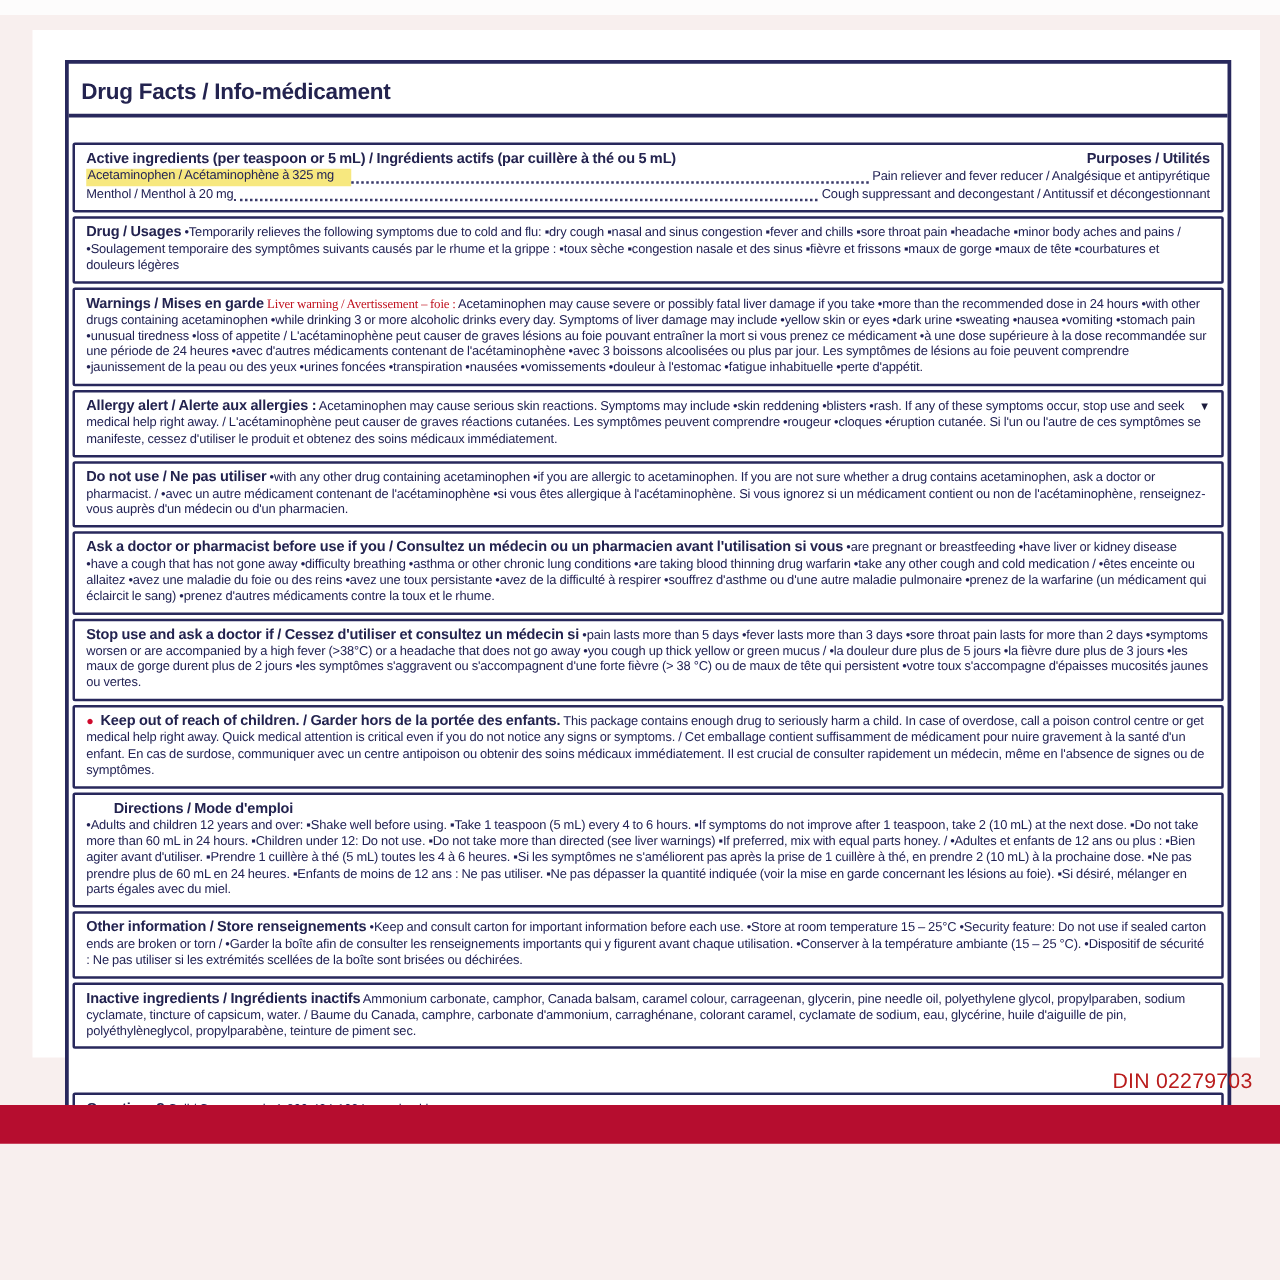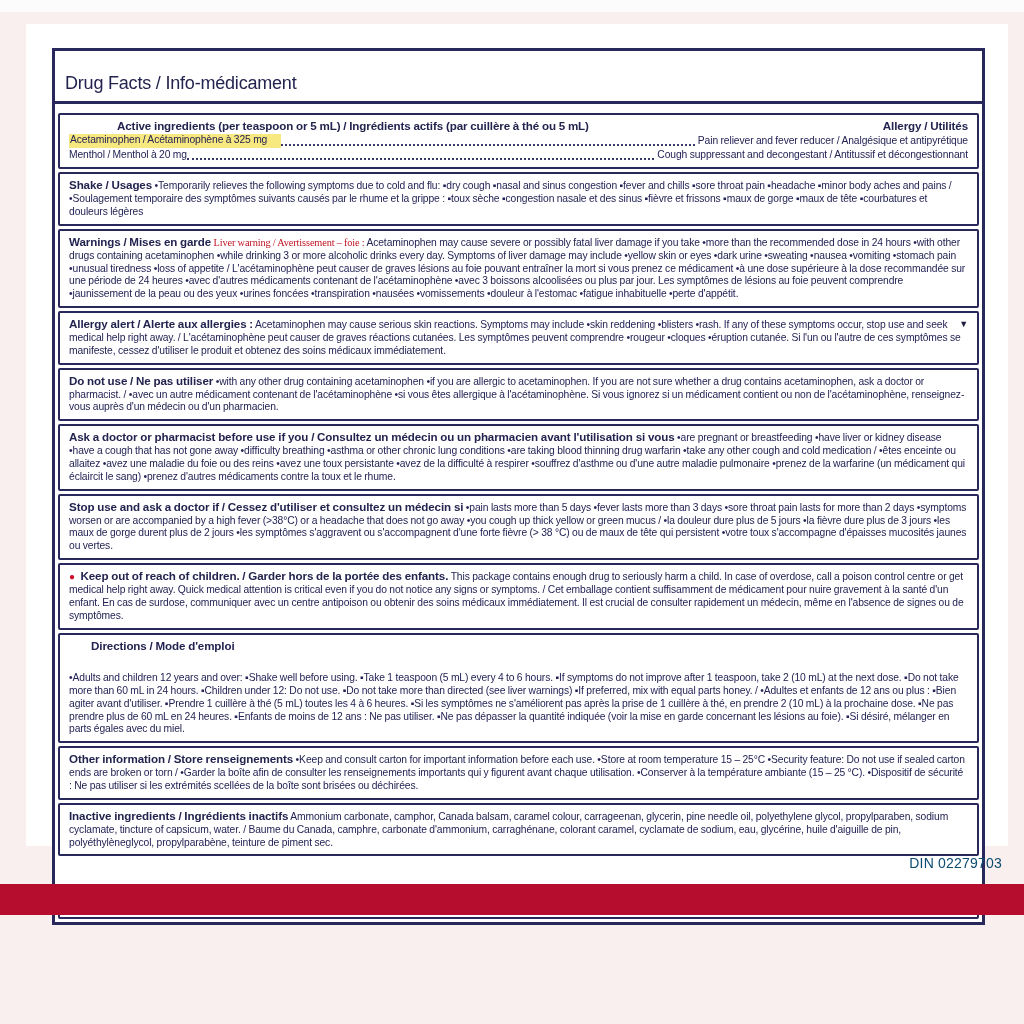--- a/index.html
+++ b/index.html
@@ -12,78 +12,78 @@
   .top-strip{position:absolute;top:0;left:0;right:0;height:12px;background:#fdfcfc;}
   .sheet{
     position:absolute;left:26px;top:24px;width:982px;height:822px;
     background:#ffffff;
   }
   .label-box{
     position:absolute;left:26px;top:24px;width:933px;
     border:3px solid #28285c;background:#fff;padding:3px;box-sizing:border-box;
   }
   .label-title{
-    font-size:18px;font-weight:normal;color:#23234f;letter-spacing:-0.2px;
-    padding:22px 10px 7px;border-bottom:3px solid #28285c;margin:-3px -3px 9px;
+    font-size:18px;font-weight:bold;color:#23234f;letter-spacing:-0.2px;
+    padding:12px 10px 7px;border-bottom:3px solid #28285c;margin:-3px -3px 20px;
   }
   .sec{
     border:2px solid #28285c;border-radius:2px;background:#fff;
     padding:4px 9px 5px;margin-bottom:3px;
     font-size:10.3px;line-height:1.25;color:#232355;
     letter-spacing:-0.1px;word-spacing:-0.3px;
   }
   .sec:last-child{margin-bottom:0;margin-top:35px;}
   .h{font-weight:bold;font-size:11.6px;color:#23234f;}
-  .h-block{display:block;margin-bottom:19px;padding-left:22px;}
+  .h-block{display:block;margin-bottom:1px;padding-left:22px;}
   .t{color:#232355;}
   .red{color:#c0121f;font-family:Liberation Serif, serif;}
   .dot{color:#cf0a2c;font-size:10px;margin-right:3px;}
   .tri{float:right;color:#1c1c3c;font-size:9px;margin-top:2px;}
-  .ai-head{display:flex;justify-content:space-between;align-items:baseline;margin-left:48px;}
+  .ai-head{display:flex;justify-content:space-between;align-items:baseline;}
   .ai-row{display:flex;align-items:flex-end;margin-top:1px;}
   .ai-ing{white-space:nowrap;}
   .ai-ing.hl{background:#f7e87f;padding:0 14px 1px 1px;}
   .ai-leader{flex:1;border-bottom:2px dotted #3a3a6a;margin:0 3px 2px 0;min-width:20px;}
   .ai-purpose{white-space:nowrap;text-align:left;}
   .din{
     position:absolute;top:855px;right:22px;
-    font-size:14px;color:#0c4a6e;letter-spacing:0.2px;
+    font-size:17px;color:#b91c1c;letter-spacing:0.2px;
   }
   .stripe{position:absolute;top:884px;left:0;width:1024px;height:31px;background:#b60d2f;}
 </style>
 </head>
 <body>
 
 <div class="page">
   <div class="top-strip"></div>
 
   <div class="sheet">
     <div class="label-box">
 
       <div class="label-title">Drug Facts / Info-médicament</div>
 
       <div class="sec">
         <div class="ai-head">
           <span class="h">Active ingredients (per teaspoon or 5 mL) / Ingrédients actifs (par cuillère à thé ou 5 mL)</span>
-          <span class="h">Allergy / Utilités</span>
+          <span class="h">Purposes / Utilités</span>
         </div>
         <div class="ai-row">
           <span class="ai-ing hl">Acetaminophen / Acétaminophène à 325 mg</span>
           <span class="ai-leader"></span>
           <span class="ai-purpose">Pain reliever and fever reducer / Analgésique et antipyrétique</span>
         </div>
         <div class="ai-row">
           <span class="ai-ing">Menthol / Menthol à 20 mg</span>
           <span class="ai-leader"></span>
           <span class="ai-purpose">Cough suppressant and decongestant / Antitussif et décongestionnant</span>
         </div>
       </div>
 
       <div class="sec">
-        <span class="h">Shake / Usages</span>
+        <span class="h">Drug / Usages</span>
         <span class="t">•Temporarily relieves the following symptoms due to cold and flu: ▪dry cough ▪nasal and sinus congestion ▪fever and chills ▪sore throat pain ▪headache ▪minor body aches and pains / •Soulagement temporaire des symptômes suivants causés par le rhume et la grippe : ▪toux sèche ▪congestion nasale et des sinus ▪fièvre et frissons ▪maux de gorge ▪maux de tête ▪courbatures et douleurs légères</span>
       </div>
 
       <div class="sec">
         <span class="h">Warnings / Mises en garde</span>
         <span class="red">Liver warning / Avertissement – foie :</span>
         <span class="t">Acetaminophen may cause severe or possibly fatal liver damage if you take •more than the recommended dose in 24 hours •with other drugs containing acetaminophen •while drinking 3 or more alcoholic drinks every day. Symptoms of liver damage may include •yellow skin or eyes •dark urine •sweating •nausea •vomiting •stomach pain •unusual tiredness •loss of appetite / L'acétaminophène peut causer de graves lésions au foie pouvant entraîner la mort si vous prenez ce médicament •à une dose supérieure à la dose recommandée sur une période de 24 heures •avec d'autres médicaments contenant de l'acétaminophène •avec 3 boissons alcoolisées ou plus par jour. Les symptômes de lésions au foie peuvent comprendre •jaunissement de la peau ou des yeux •urines foncées •transpiration •nausées •vomissements •douleur à l'estomac •fatigue inhabituelle •perte d'appétit.</span>
       </div>
 
       <div class="sec">

